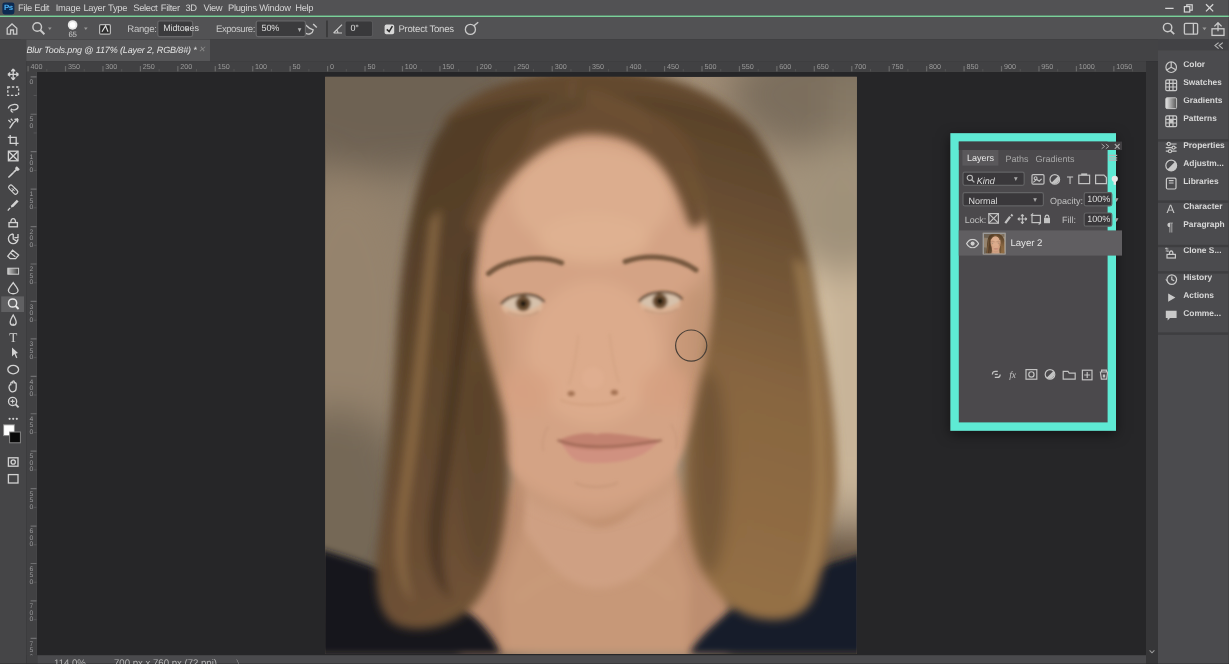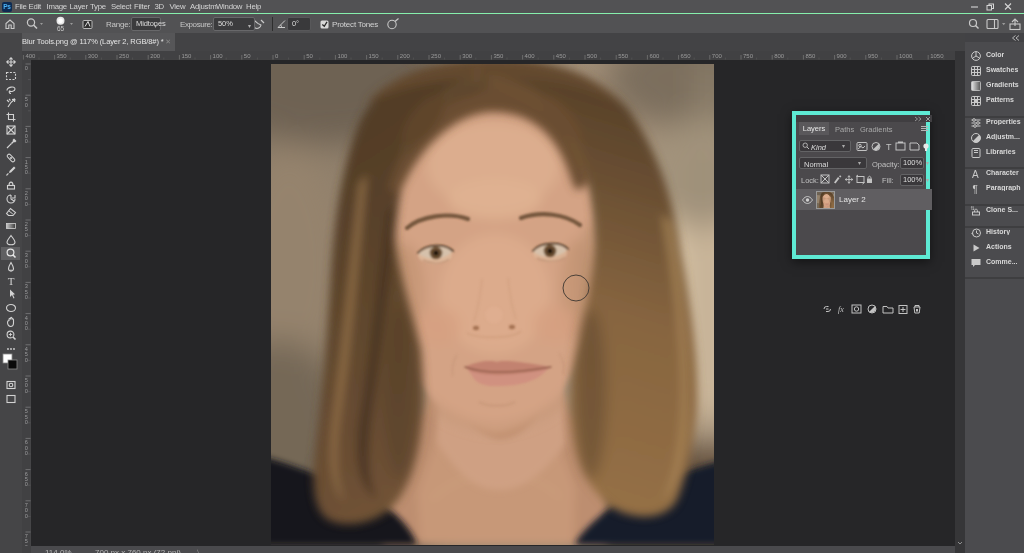--- a/index.html
+++ b/index.html
@@ -20,21 +20,21 @@
 #options { position:absolute; left:0; top:13px; width:1024px; height:20px;
   background:#525254; border-top:1px solid #86efac; color:#c6c6c6; font-size:8px; letter-spacing:-0.2px; }
 #options .lbl { position:absolute; top:6px; }
 .ddbox { position:absolute; top:3px; height:14px; background:#3b3b3d;
   border:1px solid #68686a; border-radius:2px; color:#dcdcdc; font-size:7.5px;
   letter-spacing:-0.1px; line-height:12px; padding-left:4px; }
 .caret { color:#b0b0b0; font-size:6px; }
 
 
 #tabbar { position:absolute; left:0; top:33px; width:1024px; height:18px;
-  background:#434345; font-size:7.5px; letter-spacing:-0.1px; }
+  background:#434345; font-size:7.5px; letter-spacing:-0.1px;font-style:italic; }
 .tab { position:absolute; top:0; height:18px; line-height:18px; padding:0 5px; white-space:nowrap; overflow:hidden; }
 .tab.active { background:#565658; color:#e4e4e4; }
 .tab.inactive { background:#48484a; color:#a2a2a4; }
 .tab .x { position:absolute; right:4px; top:0; color:#8a8a8a; font-size:7px; }
 
 
 #toolbar { position:absolute; left:0; top:33px; width:22px; height:520px; background:#454547; }
 #hruler { position:absolute; left:22px; top:51px; width:933px; height:9px; background:#414143; }
 #vruler { position:absolute; left:22px; top:60px; width:9px; height:493px; background:#414143; }
 #cornerbox { position:absolute; left:22px; top:51px; width:9px; height:9px; background:#414143; }
@@ -42,43 +42,43 @@
 #photo { position:absolute; left:240px; top:4px; width:443px; height:481px; }
 
 
 #rightstrip { position:absolute; left:955px; top:51px; width:10px; height:502px; background:#363638; }
 #dock { position:absolute; left:965px; top:33px; width:59px; height:520px; background:#4b4b4e; font-size:9px; color:#dcdcdc; }
 .drow { position:relative; height:15.4px; }
 .drow .dlab { position:absolute; left:20px; top:3px; white-space:nowrap; overflow:hidden; font-size:7px; font-weight:bold; color:#d8d8d8; }
 .drow svg { position:absolute; left:4px; top:2px; }
 
 
-#layers { position:absolute; left:792px; top:111px; width:138px; height:148px;
-  background:#4b494c; border:4px solid #5eead4; box-shadow:0 3px 10px rgba(0,0,0,0.5);
+#layers { position:absolute; left:792px; top:111px; width:138px; height:248px;
+  background:#4b494c; border:7px solid #5eead4; box-shadow:0 3px 10px rgba(0,0,0,0.5);
   font-size:9px; color:#cfcfcf; }
 
 
 #statusbar { position:absolute; left:31px; top:546px; width:924px; height:7px;
   background:#4a4a4d; color:#b5b5b5; font-size:8px; }
 </style>
 </head>
 <body>
 <div id="app">
   <div id="menubar">
     <div id="psicon">Ps</div>
     <span class="mi" style="left:15px">File</span>
     <span class="mi" style="left:28.5px">Edit</span>
     <span class="mi" style="left:46.5px">Image</span>
     <span class="mi" style="left:69.5px">Layer</span>
     <span class="mi" style="left:90px">Type</span>
     <span class="mi" style="left:111px">Select</span>
     <span class="mi" style="left:134px">Filter</span>
     <span class="mi" style="left:154.5px">3D</span>
     <span class="mi" style="left:169.5px">View</span>
-    <span class="mi" style="left:190px">Adjustm</span>
+    <span class="mi" style="left:190px">Plugins</span>
     <span class="mi" style="left:216px">Window</span>
     <span class="mi" style="left:246px">Help</span>
     <svg class="abs" style="left:968px;top:2px" width="50" height="9" viewBox="0 0 50 9">
       <line x1="3" y1="5" x2="10" y2="5" stroke="#d6d6d6" stroke-width="1.1"></line>
       <rect x="21" y="2" width="4.5" height="4.5" fill="none" stroke="#d6d6d6" stroke-width="1"></rect>
       <rect x="19" y="3.5" width="4.5" height="4.5" fill="#525254" stroke="#d6d6d6" stroke-width="1"></rect>
       <path d="M37,1.5 L43,7.5 M43,1.5 L37,7.5" stroke="#d6d6d6" stroke-width="1.1"></path>
     </svg>
   </div>
 

